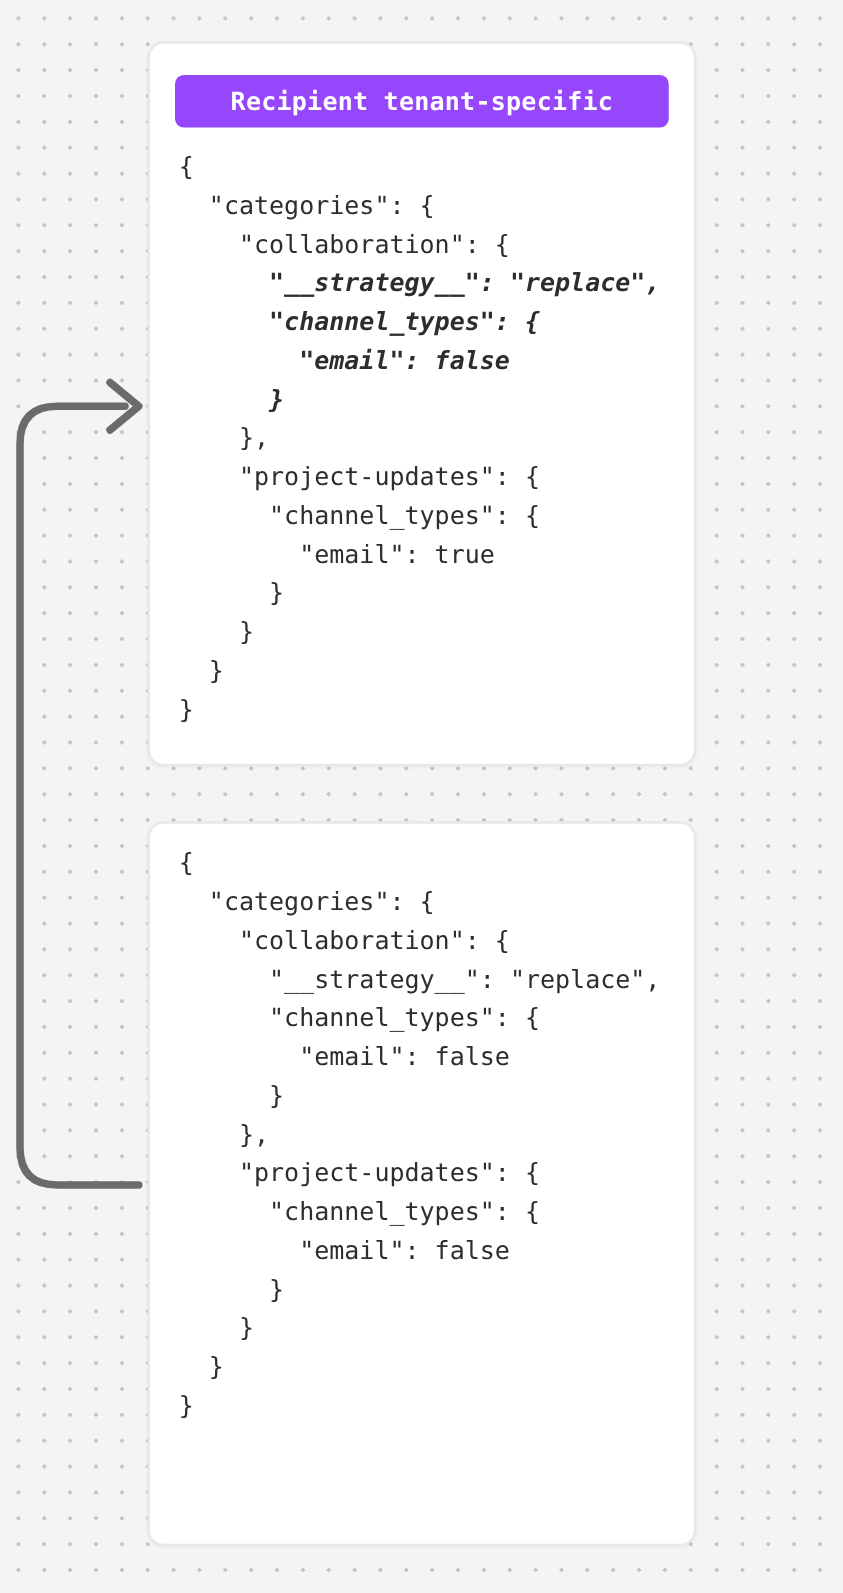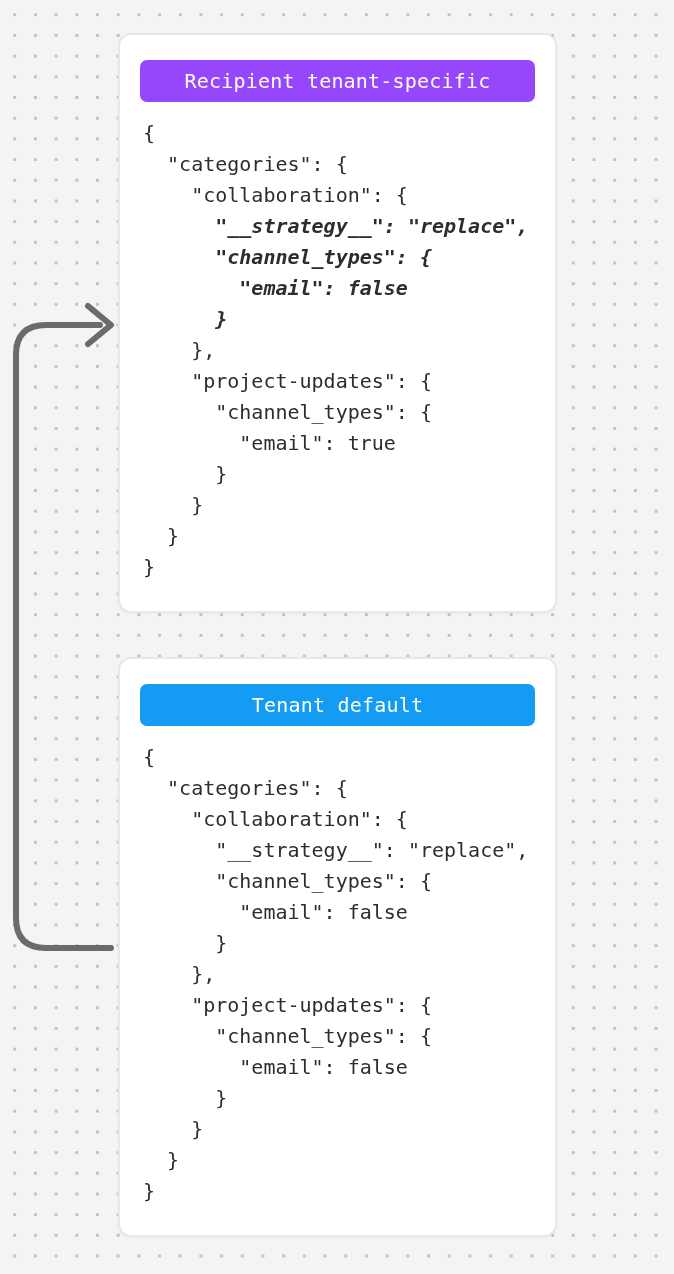--- a/index.html
+++ b/index.html
@@ -40,20 +40,21 @@
     margin: 25px 20px 0 20px;
     height: 42px;
     border-radius: 7px;
     display: flex;
     align-items: center;
     justify-content: center;
     color: #ffffff;
     font-size: 20px;
     letter-spacing: 0.2px;
     white-space: pre;
+    font-weight: bold;
   }
   .code {
     margin: 0;
     padding: 16px 0 0 23px;
     font-family: "DejaVu Sans Mono", "Liberation Mono", monospace;
     font-size: 20px;
     line-height: 31px;
     color: #2d2d2d;
     white-space: pre;
   }
@@ -72,15 +73,14 @@
     <path d="M88 306 L111 325 L88 344"></path>
   </g>
 </svg>
 
 <section class="card card-top">
   <div class="badge" style="background: rgb(151, 71, 251); color: rgb(255, 255, 255);">Recipient tenant-specific</div>
   <pre class="code"><div class="code-line">{</div><div class="code-line">  "categories": {</div><div class="code-line">    "collaboration": {</div><div class="code-line emphasis">      "__strategy__": "replace",</div><div class="code-line emphasis">      "channel_types": {</div><div class="code-line emphasis">        "email": false</div><div class="code-line emphasis">      }</div><div class="code-line">    },</div><div class="code-line">    "project-updates": {</div><div class="code-line">      "channel_types": {</div><div class="code-line">        "email": true</div><div class="code-line">      }</div><div class="code-line">    }</div><div class="code-line">  }</div><div class="code-line">}</div></pre>
 </section>
 
 <section class="card card-bottom">
-  <div class="badge" style="background: rgb(20, 155, 243); color: rgb(255, 255, 255);">Tenant default</div>
   <pre class="code"><div class="code-line">{</div><div class="code-line">  "categories": {</div><div class="code-line">    "collaboration": {</div><div class="code-line">      "__strategy__": "replace",</div><div class="code-line">      "channel_types": {</div><div class="code-line">        "email": false</div><div class="code-line">      }</div><div class="code-line">    },</div><div class="code-line">    "project-updates": {</div><div class="code-line">      "channel_types": {</div><div class="code-line">        "email": false</div><div class="code-line">      }</div><div class="code-line">    }</div><div class="code-line">  }</div><div class="code-line">}</div></pre>
 </section>
 
 </body></html>

